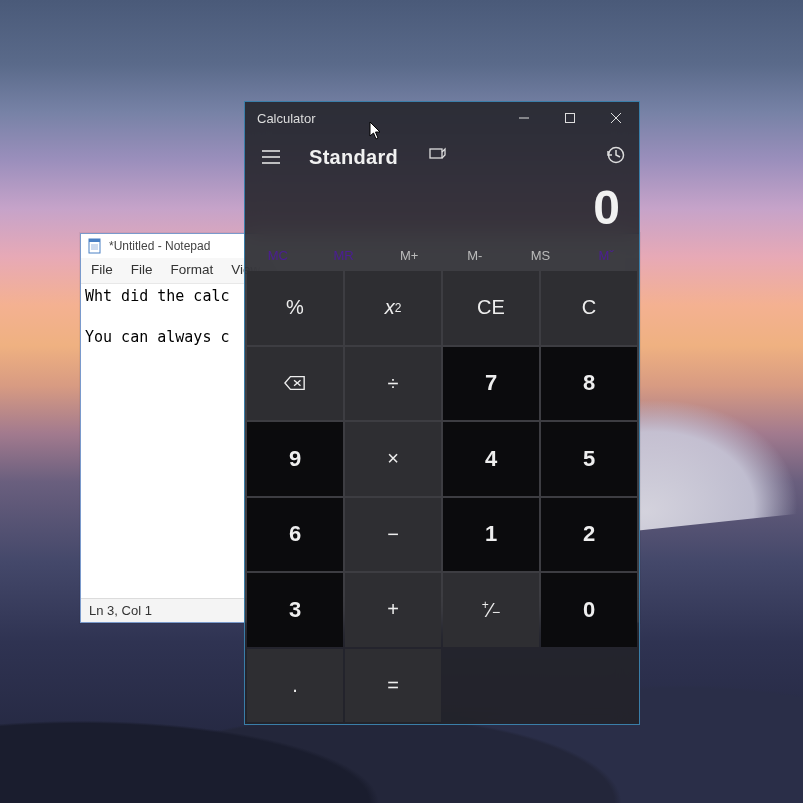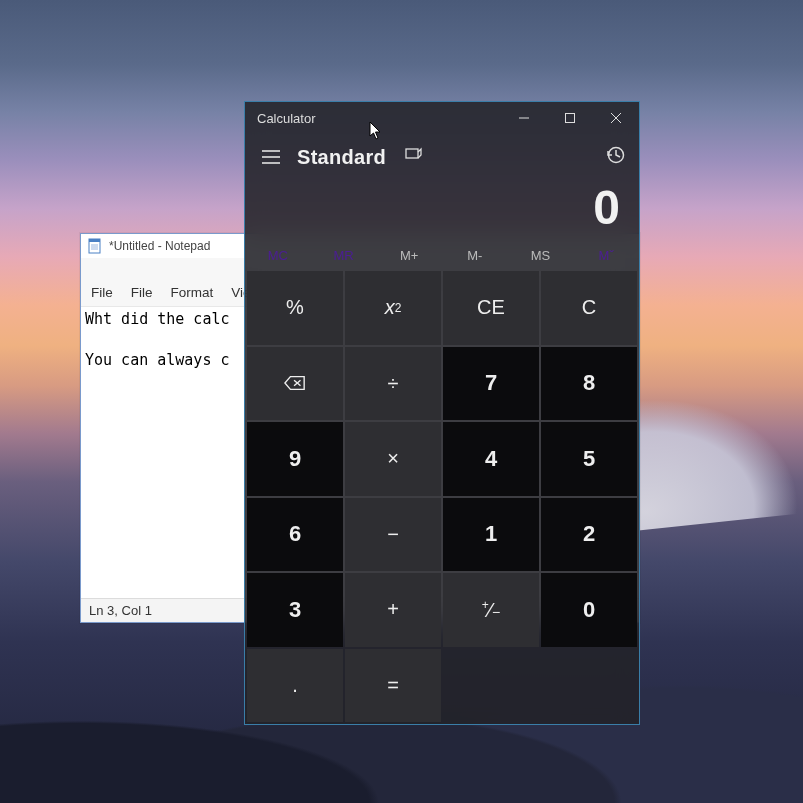--- a/index.html
+++ b/index.html
@@ -39,21 +39,21 @@
       display:flex; align-items:center; gap:6px;
       height:24px; padding:0 6px; font-size:12px; color:#444;
       background:#fff;
     }
     .np-icon { display:inline-flex; }
     .np-menu {
       display:flex; gap:2px; padding:2px 2px 4px 2px;
       border-bottom:1px solid #e8e8e8; font-size:13.5px; color:#333;
       background:#f7f7f7;
     }
-    .np-menu span { padding:2px 8px; cursor:default;margin-top:23px; }
+    .np-menu span { padding:2px 8px; cursor:default; }
     .np-body {
       flex:1; padding:2px 4px;
       font: 15px/1.35 "Lucida Console","Consolas",monospace;
       white-space:pre-wrap; color:#000;
     }
     .np-status {
       border-top:1px solid #dcdcdc; padding:4px 8px;
       font-size:13px; color:#333; background:#f4f4f4;
     }
 
@@ -70,21 +70,21 @@
       display:flex; align-items:center; height:32px;
       padding-left:12px; font-size:13px; color:#ddd;
     }
     .calc-title { flex:1; }
     .win-btn {
       width:46px; height:32px; display:flex; align-items:center; justify-content:center;
       font-size:14px; color:#ddd;
     }
     .win-btn svg { width:10px; height:10px; }
     .calc-header {
-      display:flex; align-items:center; gap:14px;
+      display:flex; align-items:center; gap:26px;
       padding:6px 14px 6px 14px; height:46px;
     }
     .hamburger { width:24px; height:24px; display:flex; align-items:center; justify-content:center;}
     .mode { font-size:20px; font-weight:600; letter-spacing:.3px; }
     .pin { margin-left:4px; }
     .history { margin-left:auto; }
     .display {
       text-align:right; padding:0 18px 4px 0;
       font-size:48px; font-weight:600; letter-spacing:1px;
     }

